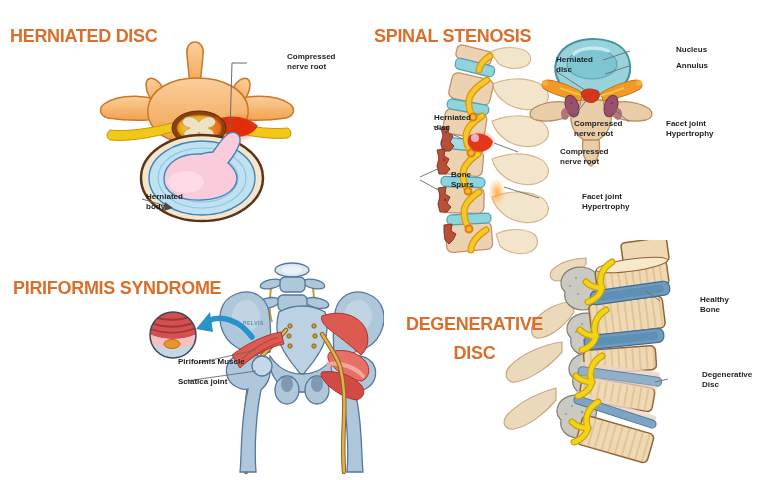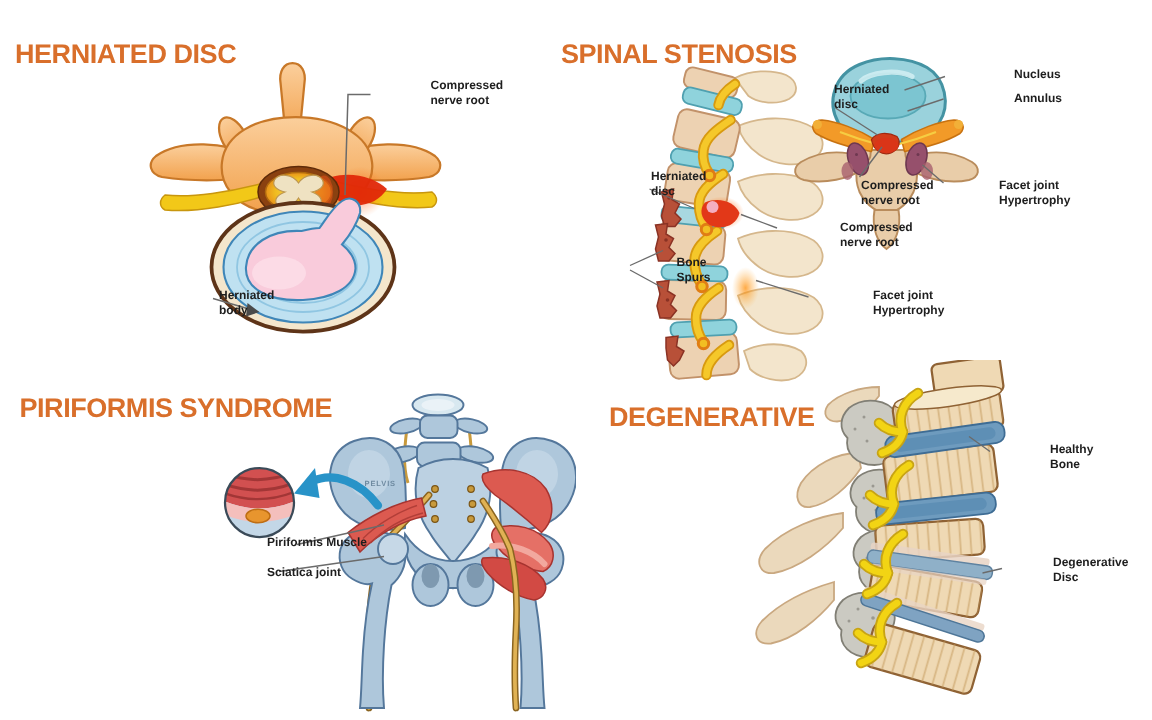--- a/index.html
+++ b/index.html
@@ -8,21 +8,21 @@
     overflow:hidden;font-family:"Liberation Sans",sans-serif;
   }
   .title{
     position:absolute;font-family:"Liberation Sans",sans-serif;
     font-weight:800;font-size:18px;line-height:1.05;color:#D96F2B;
     letter-spacing:-0.3px;white-space:nowrap;
   }
   .title2{
     position:absolute;font-family:"Liberation Sans",sans-serif;
     font-weight:800;font-size:18px;line-height:29px;color:#D96F2B;
-    letter-spacing:-0.3px;text-align:center;
+    letter-spacing:-0.3px;text-align:center;margin-top:46px;
   }
   .lbl{
     position:absolute;font-family:Liberation Sans, sans-serif;
     font-weight:700;font-size:8px;line-height:1.2;color:#1E1E1E;margin-left:44px;
   }
   .lbl.c{text-align:left;}
   .lbl.nw{white-space:nowrap;}
   .tiny{
     position:absolute;font-family:"Liberation Sans",sans-serif;
     font-weight:700;font-size:5px;color:#6E8AA0;letter-spacing:0.6px;
@@ -394,24 +394,25 @@
   <div class="lbl c" style="left:407px;top:170px;width:34px">Bone Spurs</div>
   <div class="lbl c" style="left:516px;top:147px;width:52px">Compressed nerve root</div>
   <div class="lbl c" style="left:538px;top:192px;width:56px">Facet joint Hypertrophy</div>
 
   <div class="lbl c" style="left:512px;top:55px;width:46px">Herniated disc</div>
   <div class="lbl nw" style="left:632px;top:45px">Nucleus</div>
   <div class="lbl nw" style="left:632px;top:61px">Annulus</div>
   <div class="lbl c" style="left:530px;top:119px;width:52px">Compressed nerve root</div>
   <div class="lbl c" style="left:622px;top:119px;width:56px">Facet joint Hypertrophy</div>
 
-  <div class="title" style="left:13px;top:263px">PIRIFORMIS SYNDROME</div>
+  <div class="title" style="left:13px;top:279px">PIRIFORMIS SYNDROME</div>
   <div class="lbl nw" style="left:134px;top:357px">Piriformis Muscle</div>
   <div class="lbl nw" style="left:134px;top:377px">Sciatica joint</div>
   <div class="tiny" style="left:243px;top:320px">PELVIS</div>
 
   <div class="title2" style="left:392px;top:264px;width:165px">
     <div>DEGENERATIVE</div>
+    <div>DISC</div>
   </div>
   <div class="lbl c" style="left:656px;top:295px;width:44px">Healthy Bone</div>
   <div class="lbl c" style="left:658px;top:370px;width:60px">Degenerative Disc</div>
 
 </div>
 
 </body></html>

